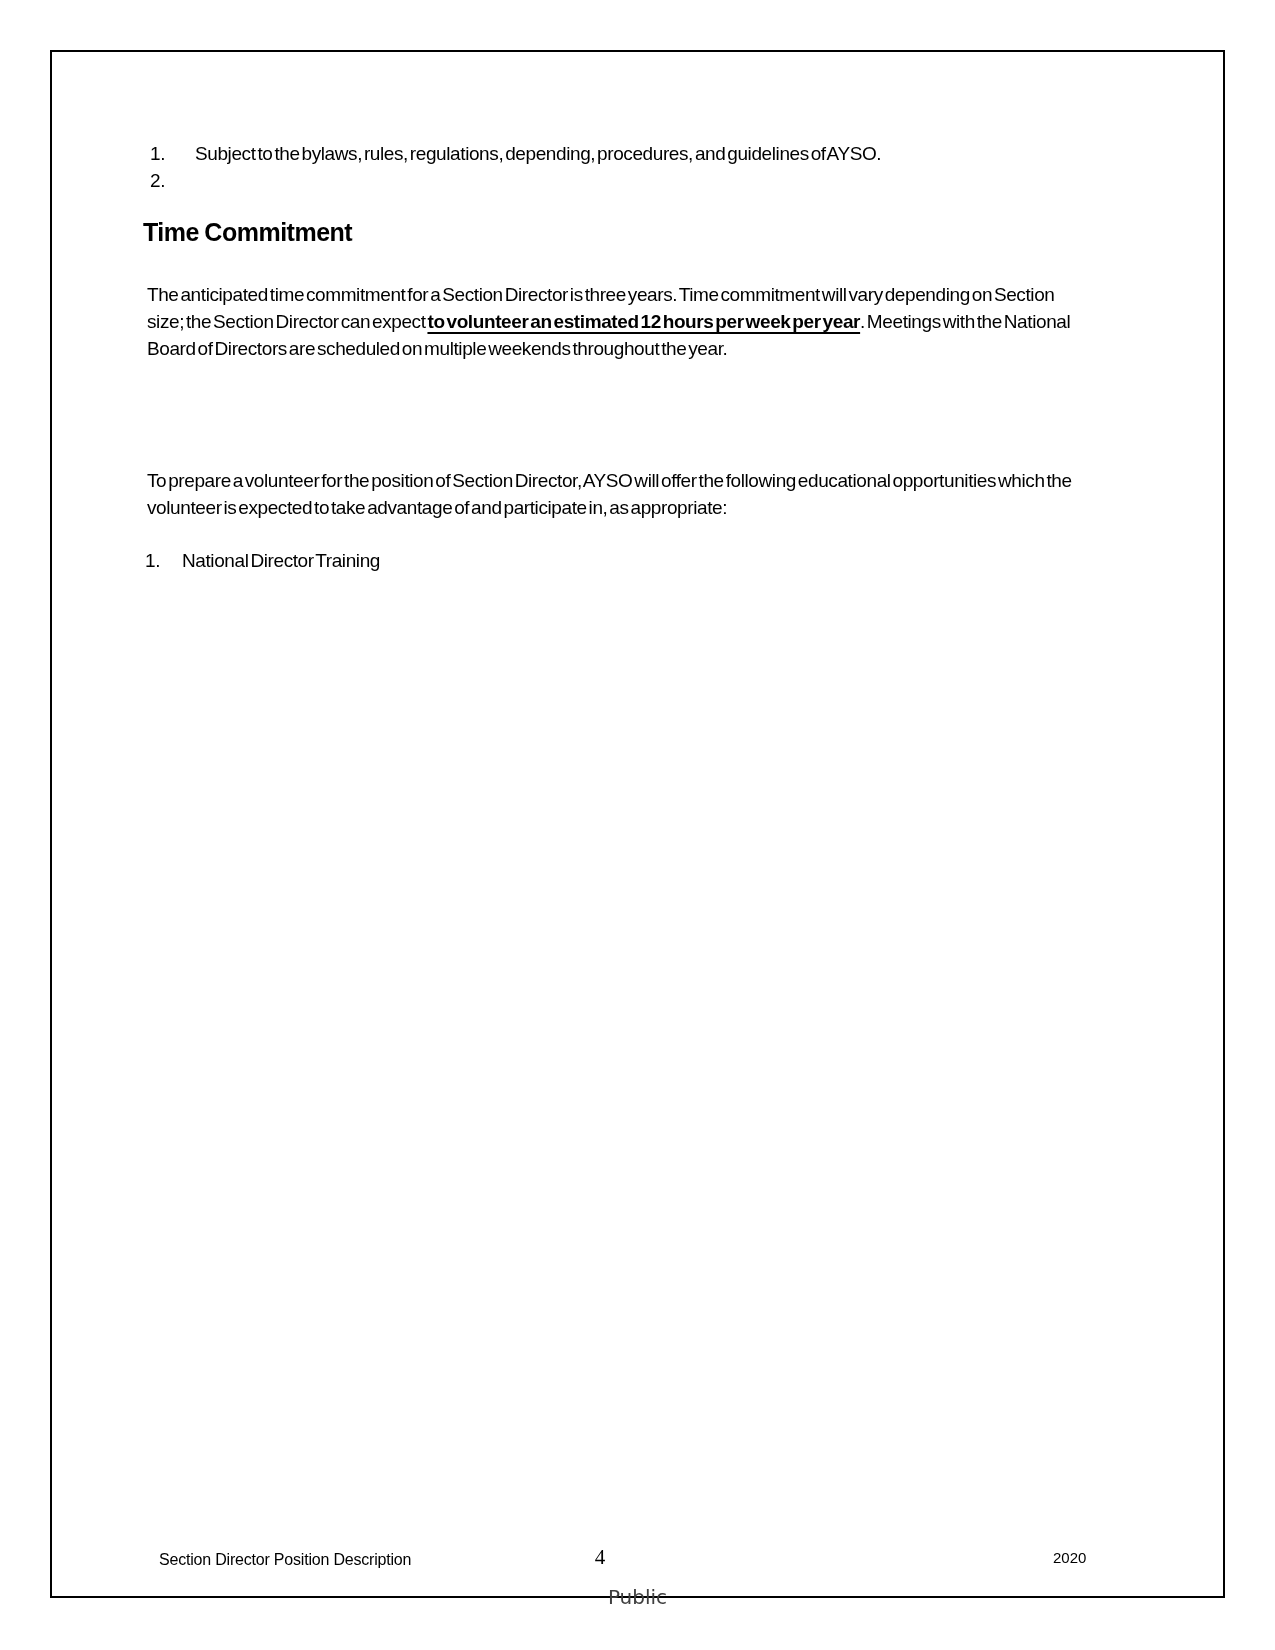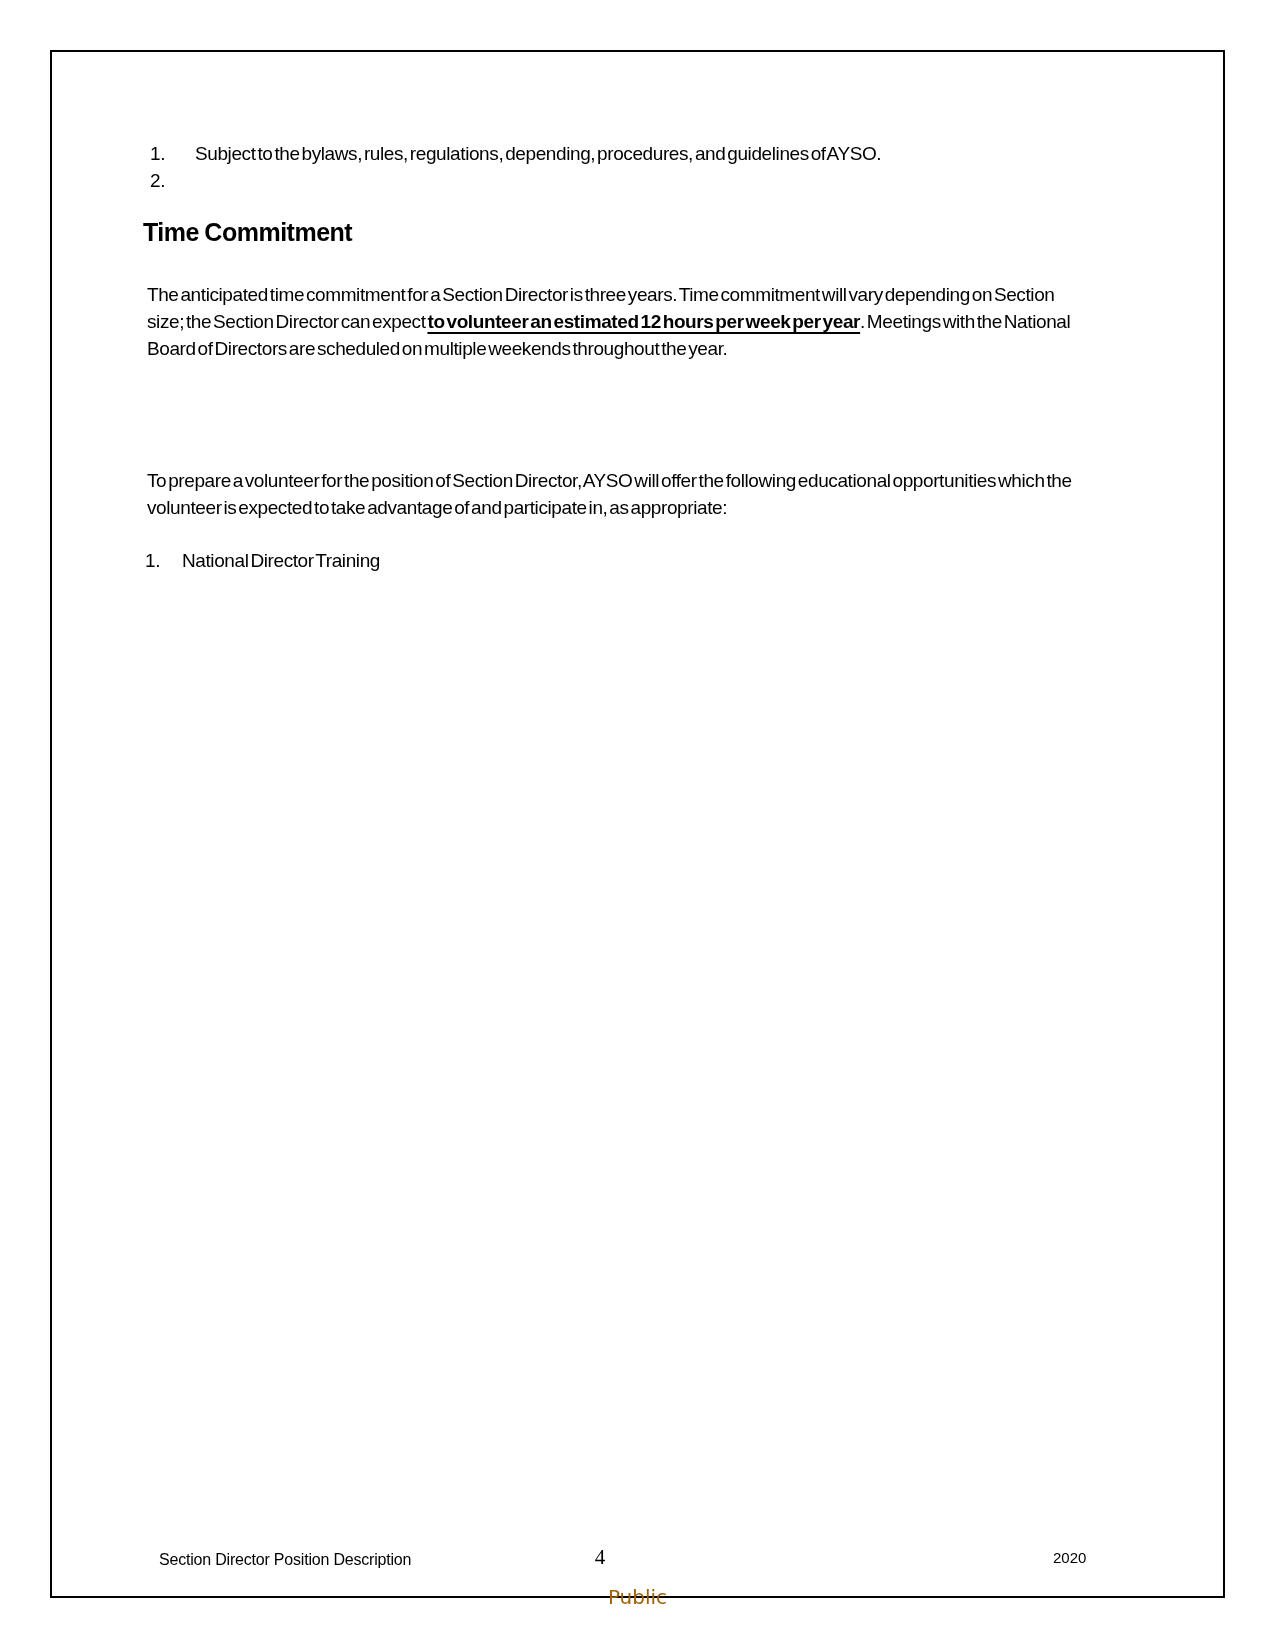--- a/index.html
+++ b/index.html
@@ -94,21 +94,21 @@
     color: #000000;
   }
   .classification {
     position: absolute;
     left: 0;
     top: 1585px;
     width: 1275px;
     text-align: center;
     font-family: "DejaVu Sans", sans-serif;
     font-size: 20px;
-    color: #a16207;
+    color: #404040;
     z-index: 2;
   }
   
   #supervision-list { top: 140px; left: 143px; width: 960px; }
   #heading-time     { top: 218px; left: 143px; }
   #para-time        { top: 277px; left: 143px; }
   #heading-orient   { top: 406px; left: 143px; }
   #para-orient      { top: 463px; left: 143px; }
   #training-list    { top: 547px; left: 143px; width: 700px; }
 </style>

